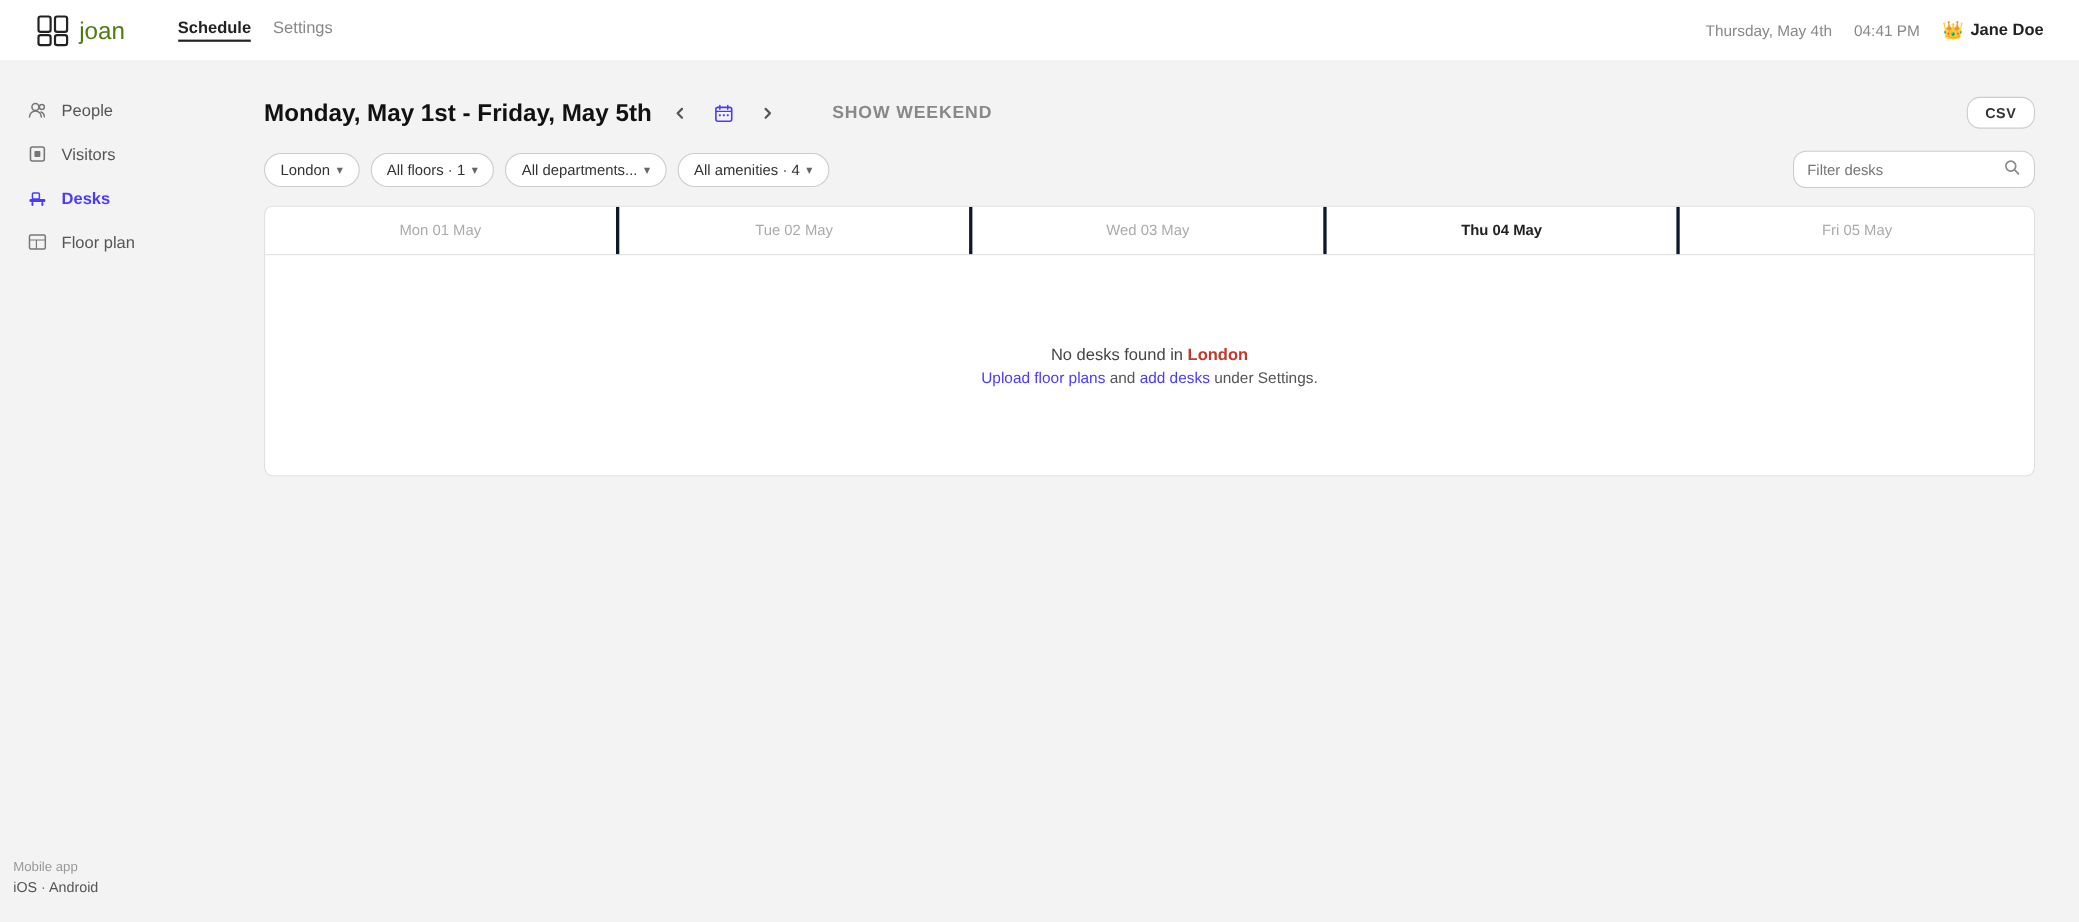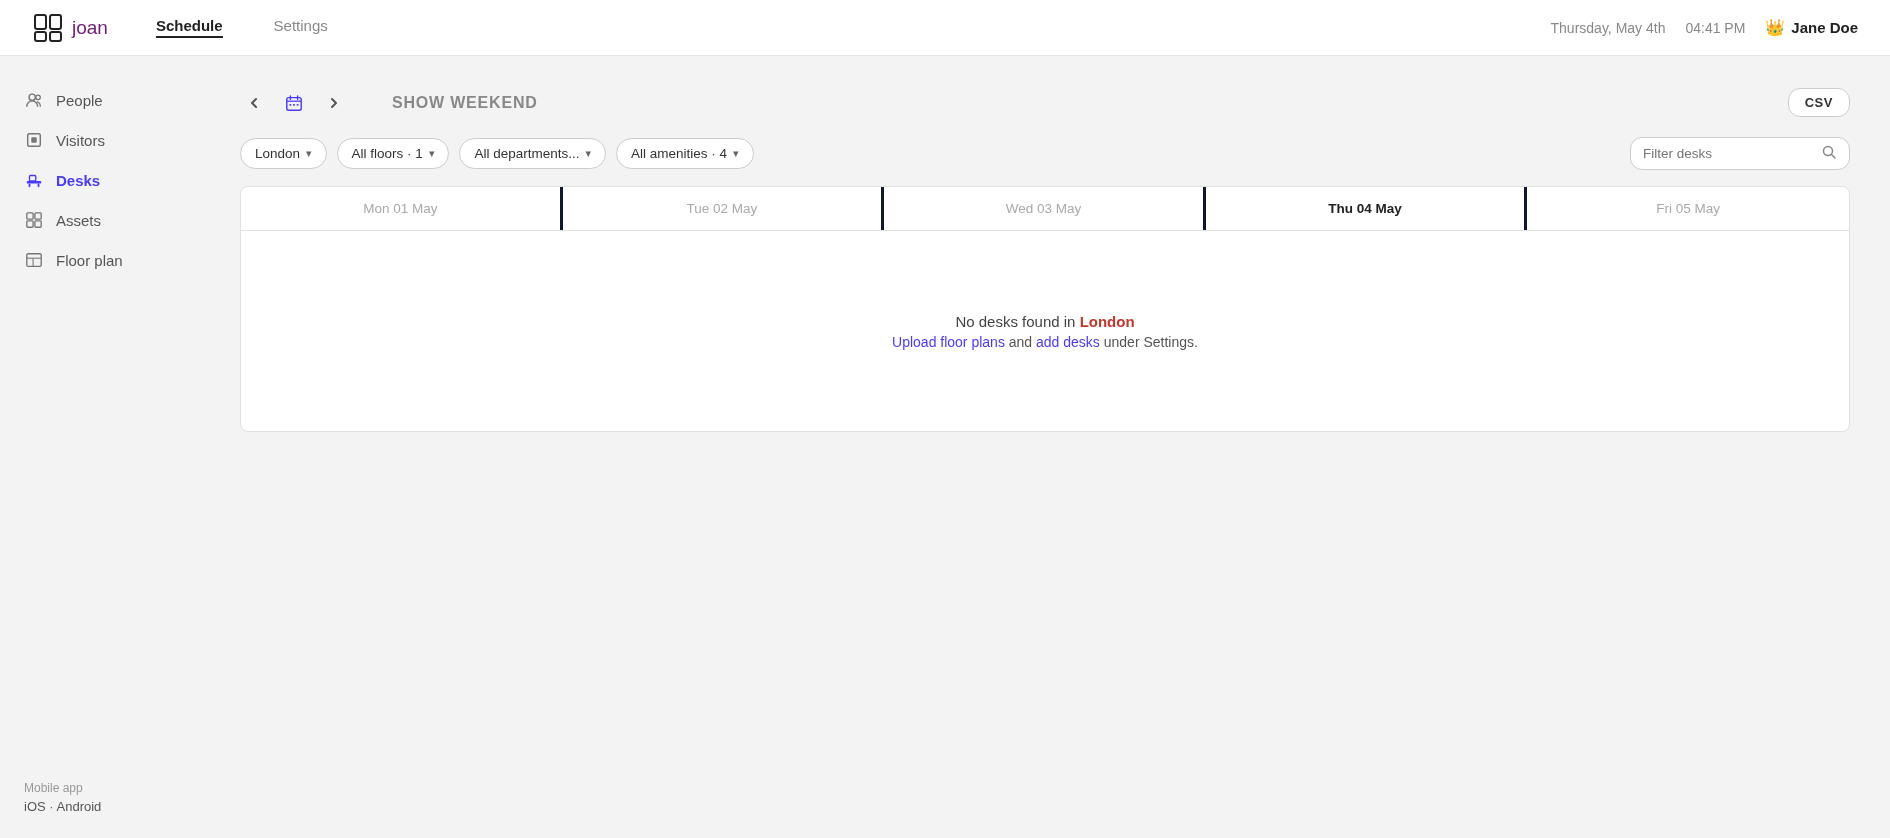--- a/index.html
+++ b/index.html
@@ -17,33 +17,33 @@
       background: #fff;
       border-bottom: 1px solid #e8e8e8;
       padding: 0 32px;
       height: 56px;
       position: relative;
     }
     .topnav-logo {
       display: flex;
       align-items: center;
       gap: 8px;
-      font-size: 19px;
+      font-size: 22px;
       font-weight: 500;
-      color: #701a75;
+      color: #4d7c0f;
       margin-right: 48px;
       text-decoration: none;
     }
     .topnav-logo svg {
       width: 32px;
       height: 32px;
     }
     .topnav-nav {
       display: flex;
-      gap: 51px;
+      gap: 20px;
       flex: 1;
     }
     .topnav-nav a {
       font-size: 15px;
       text-decoration: none;
       color: #888;
       padding-bottom: 2px;
       cursor: pointer;
     }
     .topnav-nav a.active {
@@ -108,21 +108,21 @@
     .sidebar-item .icon {
       width: 20px;
       height: 20px;
       display: flex;
       align-items: center;
       justify-content: center;
       flex-shrink: 0;
     }
     .sidebar-mobile {
       margin-top: auto;
-      padding: 16px 24px 0;
+      padding: 16px 12px 0;
     }
     .sidebar-mobile-label {
       font-size: 12px;
       color: #999;
       margin-bottom: 4px;
     }
     .sidebar-mobile-links {
       font-size: 13px;
       color: #666;
     }
@@ -351,51 +351,41 @@
             <rect x="4" y="14" width="2" height="4" rx="1" fill="#4a3aff"></rect>
             <rect x="14" y="14" width="2" height="4" rx="1" fill="#4a3aff"></rect>
             <rect x="5" y="5" width="7" height="6" rx="1" stroke="#4a3aff" stroke-width="1.5" fill="none"></rect>
           </svg>
       </span>
       <span>Desks</span>
     </div>
     <div class="sidebar-item">
       <span class="icon">
         <svg width="18" height="18" viewBox="0 0 20 20" fill="none">
-            <rect x="2" y="2" width="7" height="7" rx="1" stroke="#777" stroke-width="1.5" fill="none"></rect>
-            <rect x="11" y="2" width="7" height="7" rx="1" stroke="#777" stroke-width="1.5" fill="none"></rect>
-            <rect x="2" y="11" width="7" height="7" rx="1" stroke="#777" stroke-width="1.5" fill="none"></rect>
-            <rect x="11" y="11" width="7" height="7" rx="1" stroke="#777" stroke-width="1.5" fill="none"></rect>
-          </svg>
-      </span>
-      <span>Assets</span>
-    </div>
-    <div class="sidebar-item">
-      <span class="icon">
-        <svg width="18" height="18" viewBox="0 0 20 20" fill="none">
             <rect x="2" y="3" width="16" height="14" rx="1.5" stroke="#777" stroke-width="1.5" fill="none"></rect>
             <path d="M2 8h16" stroke="#777" stroke-width="1.2"></path>
             <path d="M9 8v9" stroke="#777" stroke-width="1.2"></path>
           </svg>
       </span>
       <span>Floor plan</span>
     </div>
     <div class="sidebar-mobile">
       <div class="sidebar-mobile-label">Mobile app</div>
       <div class="sidebar-mobile-links">
         <a href="#">iOS</a>
         <span> · </span>
         <a href="#">Android</a>
       </div>
     </div>
   </aside>
 
   <main class="main">
 
     <div class="date-header">
+      <span class="date-title">Monday, May 1st - Friday, May 5th</span>
       <button class="date-nav-btn">
         <svg width="16" height="16" viewBox="0 0 16 16" fill="none">
             <path d="M10 12L6 8l4-4" stroke="#555" stroke-width="2" stroke-linecap="round" stroke-linejoin="round"></path>
           </svg>
       </button>
       <button class="calendar-btn">
         <svg width="18" height="18" viewBox="0 0 20 20" fill="none">
             <rect x="2" y="4" width="16" height="14" rx="2" stroke="#4a3aff" stroke-width="1.6" fill="none"></rect>
             <path d="M2 8h16" stroke="#4a3aff" stroke-width="1.4"></path>
             <path d="M6 2v4M14 2v4" stroke="#4a3aff" stroke-width="1.5" stroke-linecap="round"></path>

